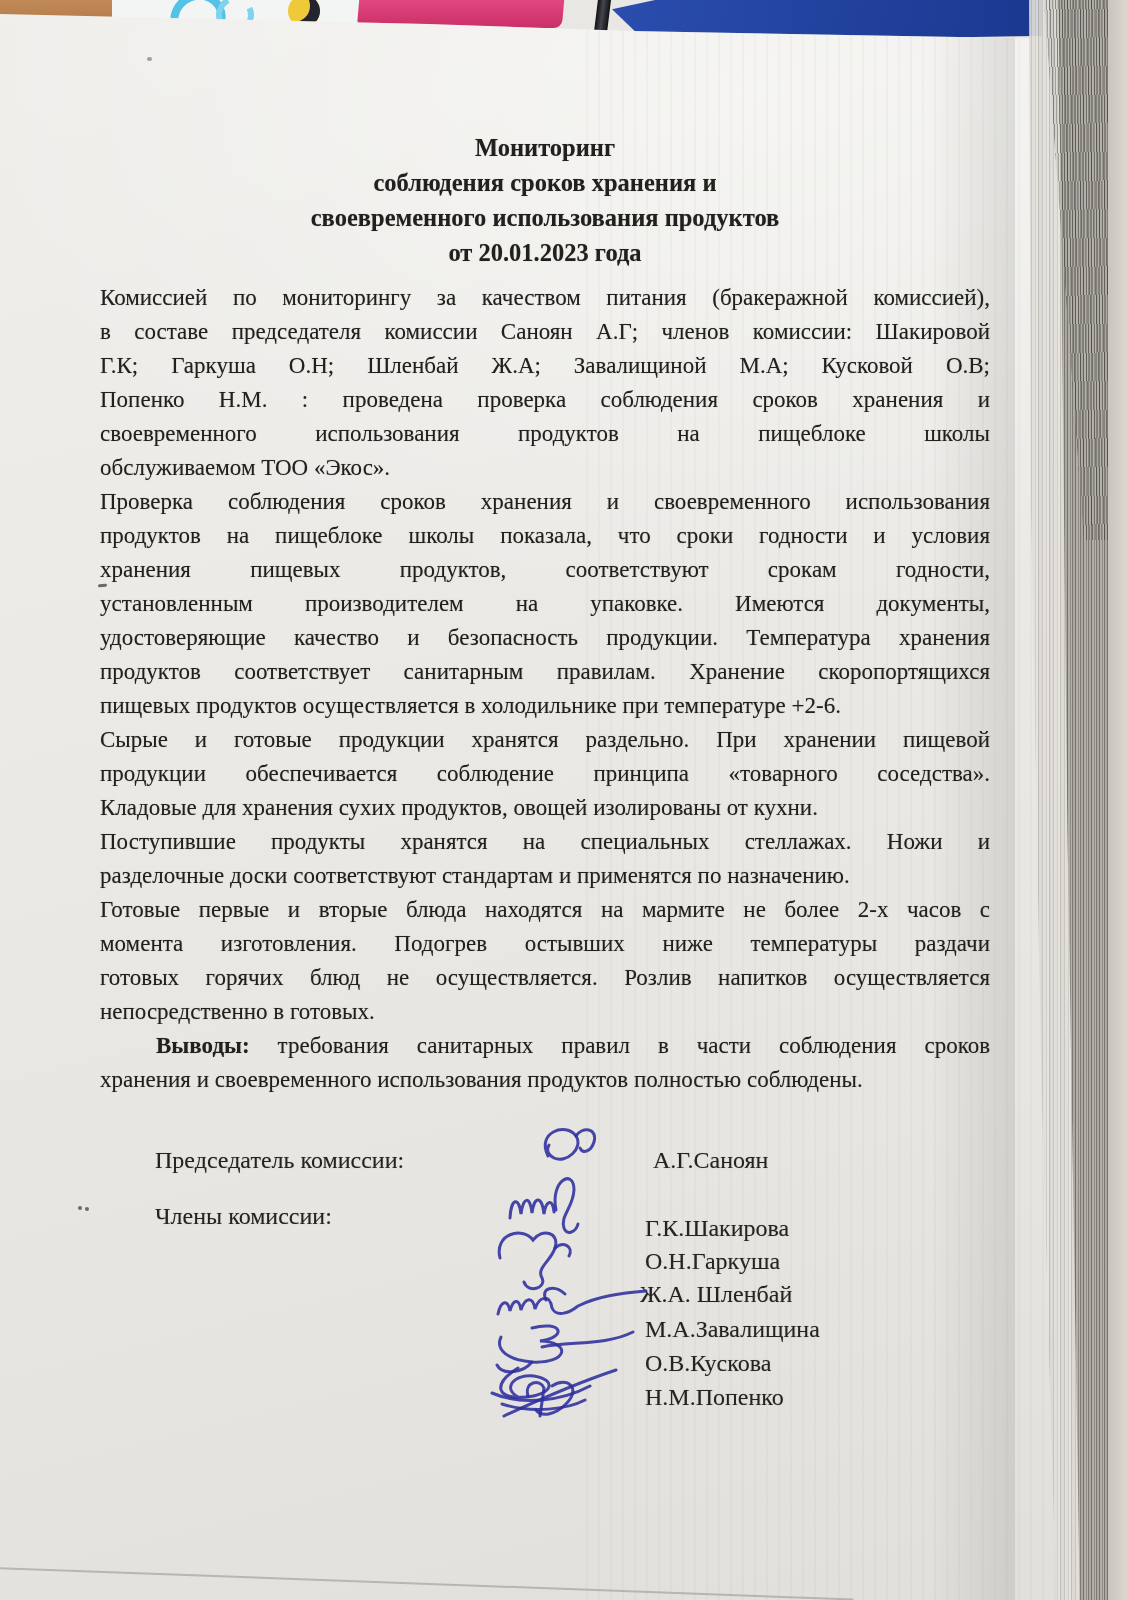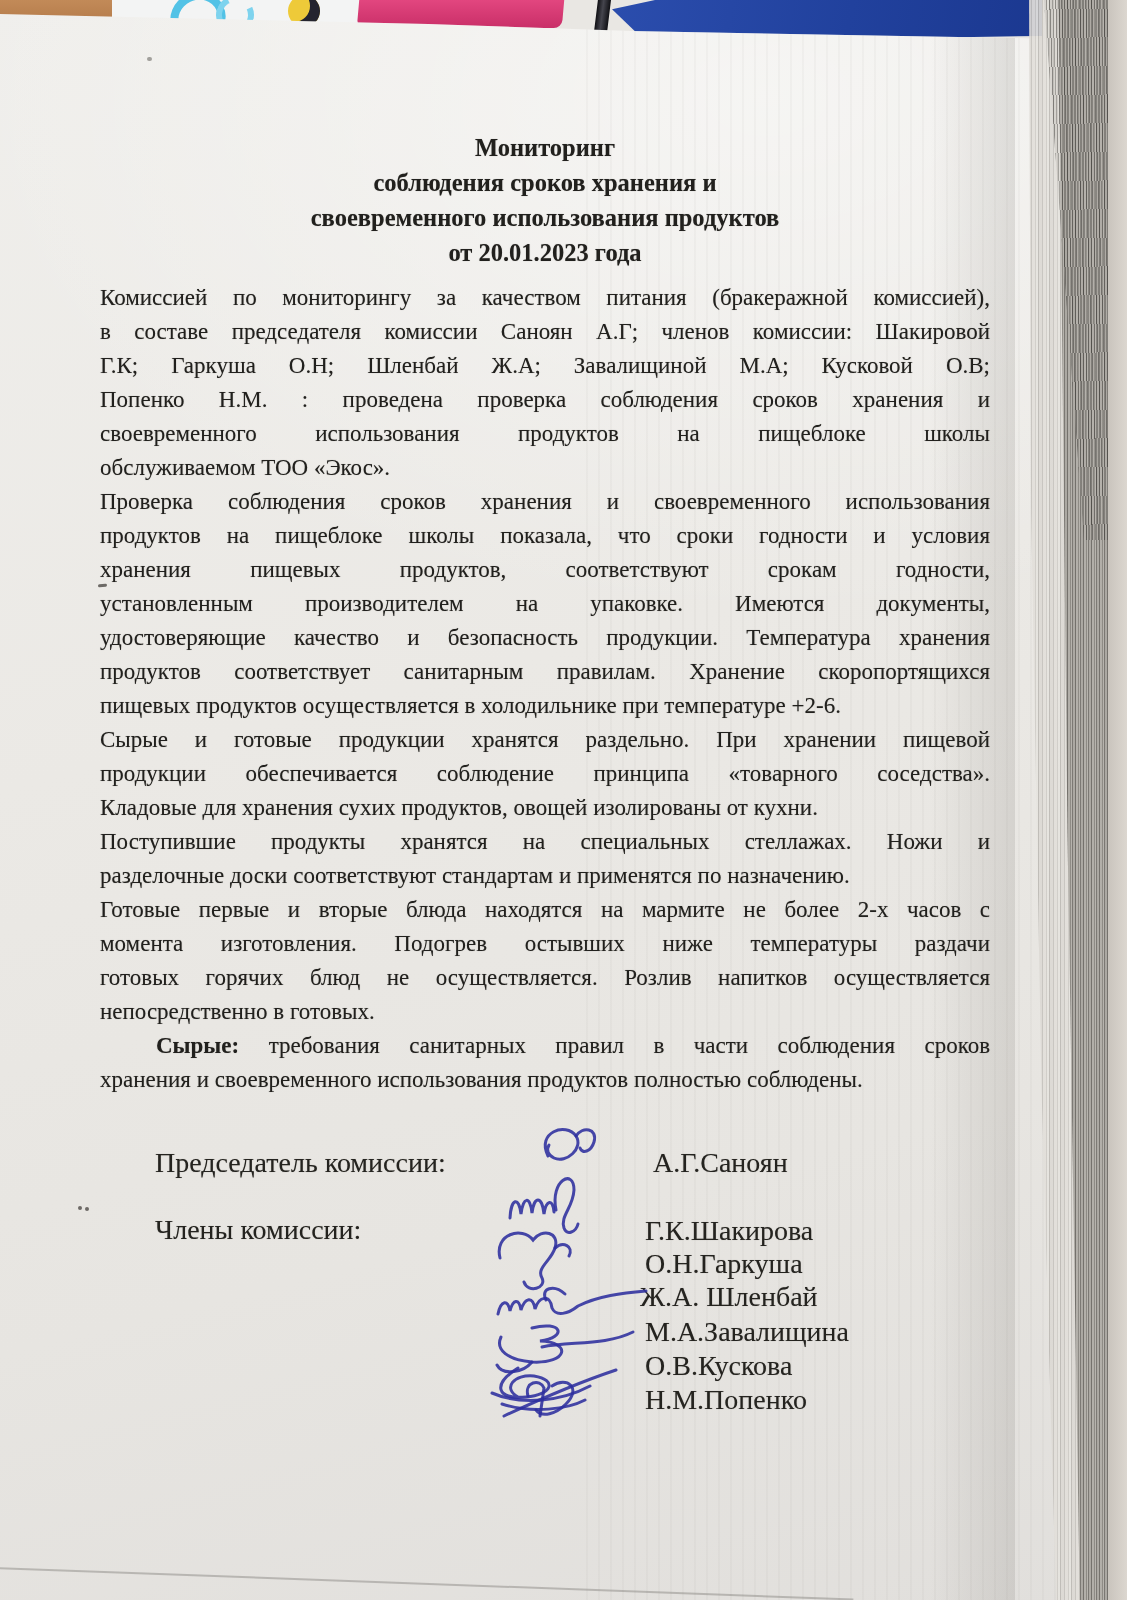--- a/index.html
+++ b/index.html
@@ -59,21 +59,21 @@
         text-align:justify;text-align-last:justify;white-space:normal;overflow:visible;}
   .line.last{text-align-last:left;}
   .line.t{height:35px;line-height:35px;font-weight:bold;font-size:24.5px;
           text-align:center;text-align-last:center;}
   .gap{height:11px;}
   .indent{text-indent:56px;}
   .b{font-weight:bold;}
 
   
   .sig-block{position:absolute;left:0;top:1130px;width:1127px;height:320px;color:#24231f;
-    font-size:28px;text-shadow:0 0 1px rgba(45,42,38,.3);}
+    font-size:24px;text-shadow:0 0 1px rgba(45,42,38,.3);}
   .sig-label{position:absolute;left:155px;}
   .sig-name{position:absolute;left:645px;}
   .signatures{position:absolute;left:470px;top:1118px;width:210px;height:300px;overflow:visible;}
   .signatures path{fill:none;stroke:#2e2f9e;stroke-width:3;stroke-linecap:round;opacity:.88;}
 
   
   .mark{position:absolute;background:#6d6a66;}
   .m-dash{left:98px;top:584px;width:9px;height:3px;border-radius:2px;transform:rotate(-6deg);}
   .m-dots{left:78px;top:1206px;width:4px;height:4px;border-radius:50%;box-shadow:7px 1px 0 #6d6a66;}
   .m-top{left:147px;top:57px;width:5px;height:4px;border-radius:2px;opacity:.6;}
@@ -125,28 +125,28 @@
       <div class="line last">Кладовые для хранения сухих продуктов, овощей изолированы от кухни.</div>
 
       <div class="line">Поступившие продукты хранятся на специальных стеллажах. Ножи и</div>
       <div class="line last">разделочные доски соответствуют стандартам и применятся по назначению.</div>
 
       <div class="line">Готовые  первые и вторые блюда находятся на мармите не более 2-х часов с</div>
       <div class="line">момента изготовления. Подогрев остывших ниже температуры раздачи</div>
       <div class="line">готовых горячих блюд не осуществляется. Розлив напитков осуществляется</div>
       <div class="line last">непосредственно в готовых.</div>
 
-      <div class="line indent"><span class="b">Сырые:</span><span> требования санитарных правил в части соблюдения сроков</span></div>
+      <div class="line indent"><span class="b">Выводы:</span><span> требования санитарных правил в части соблюдения сроков</span></div>
       <div class="line last">хранения и своевременного использования продуктов полностью соблюдены.</div>
     </div>
 
     <div class="sig-block">
       <div class="sig-label" style="top:17px;">Председатель комиссии:</div>
       <div class="sig-name" style="top:17px;left:653px;">А.Г.Саноян</div>
-      <div class="sig-label" style="top:84px;">Члены комиссии:</div>
+      <div class="sig-label" style="top:73px;">Члены комиссии:</div>
       <div class="sig-name" style="top:85px;">Г.К.Шакирова</div>
       <div class="sig-name" style="top:118px;">О.Н.Гаркуша</div>
       <div class="sig-name" style="top:151px;left:640px;">Ж.А. Шленбай</div>
       <div class="sig-name" style="top:186px;">М.А.Завалищина</div>
       <div class="sig-name" style="top:220px;">О.В.Кускова</div>
       <div class="sig-name" style="top:254px;">Н.М.Попенко</div>
     </div>
 
     <svg class="signatures" viewBox="0 0 210 300">
       <g>

